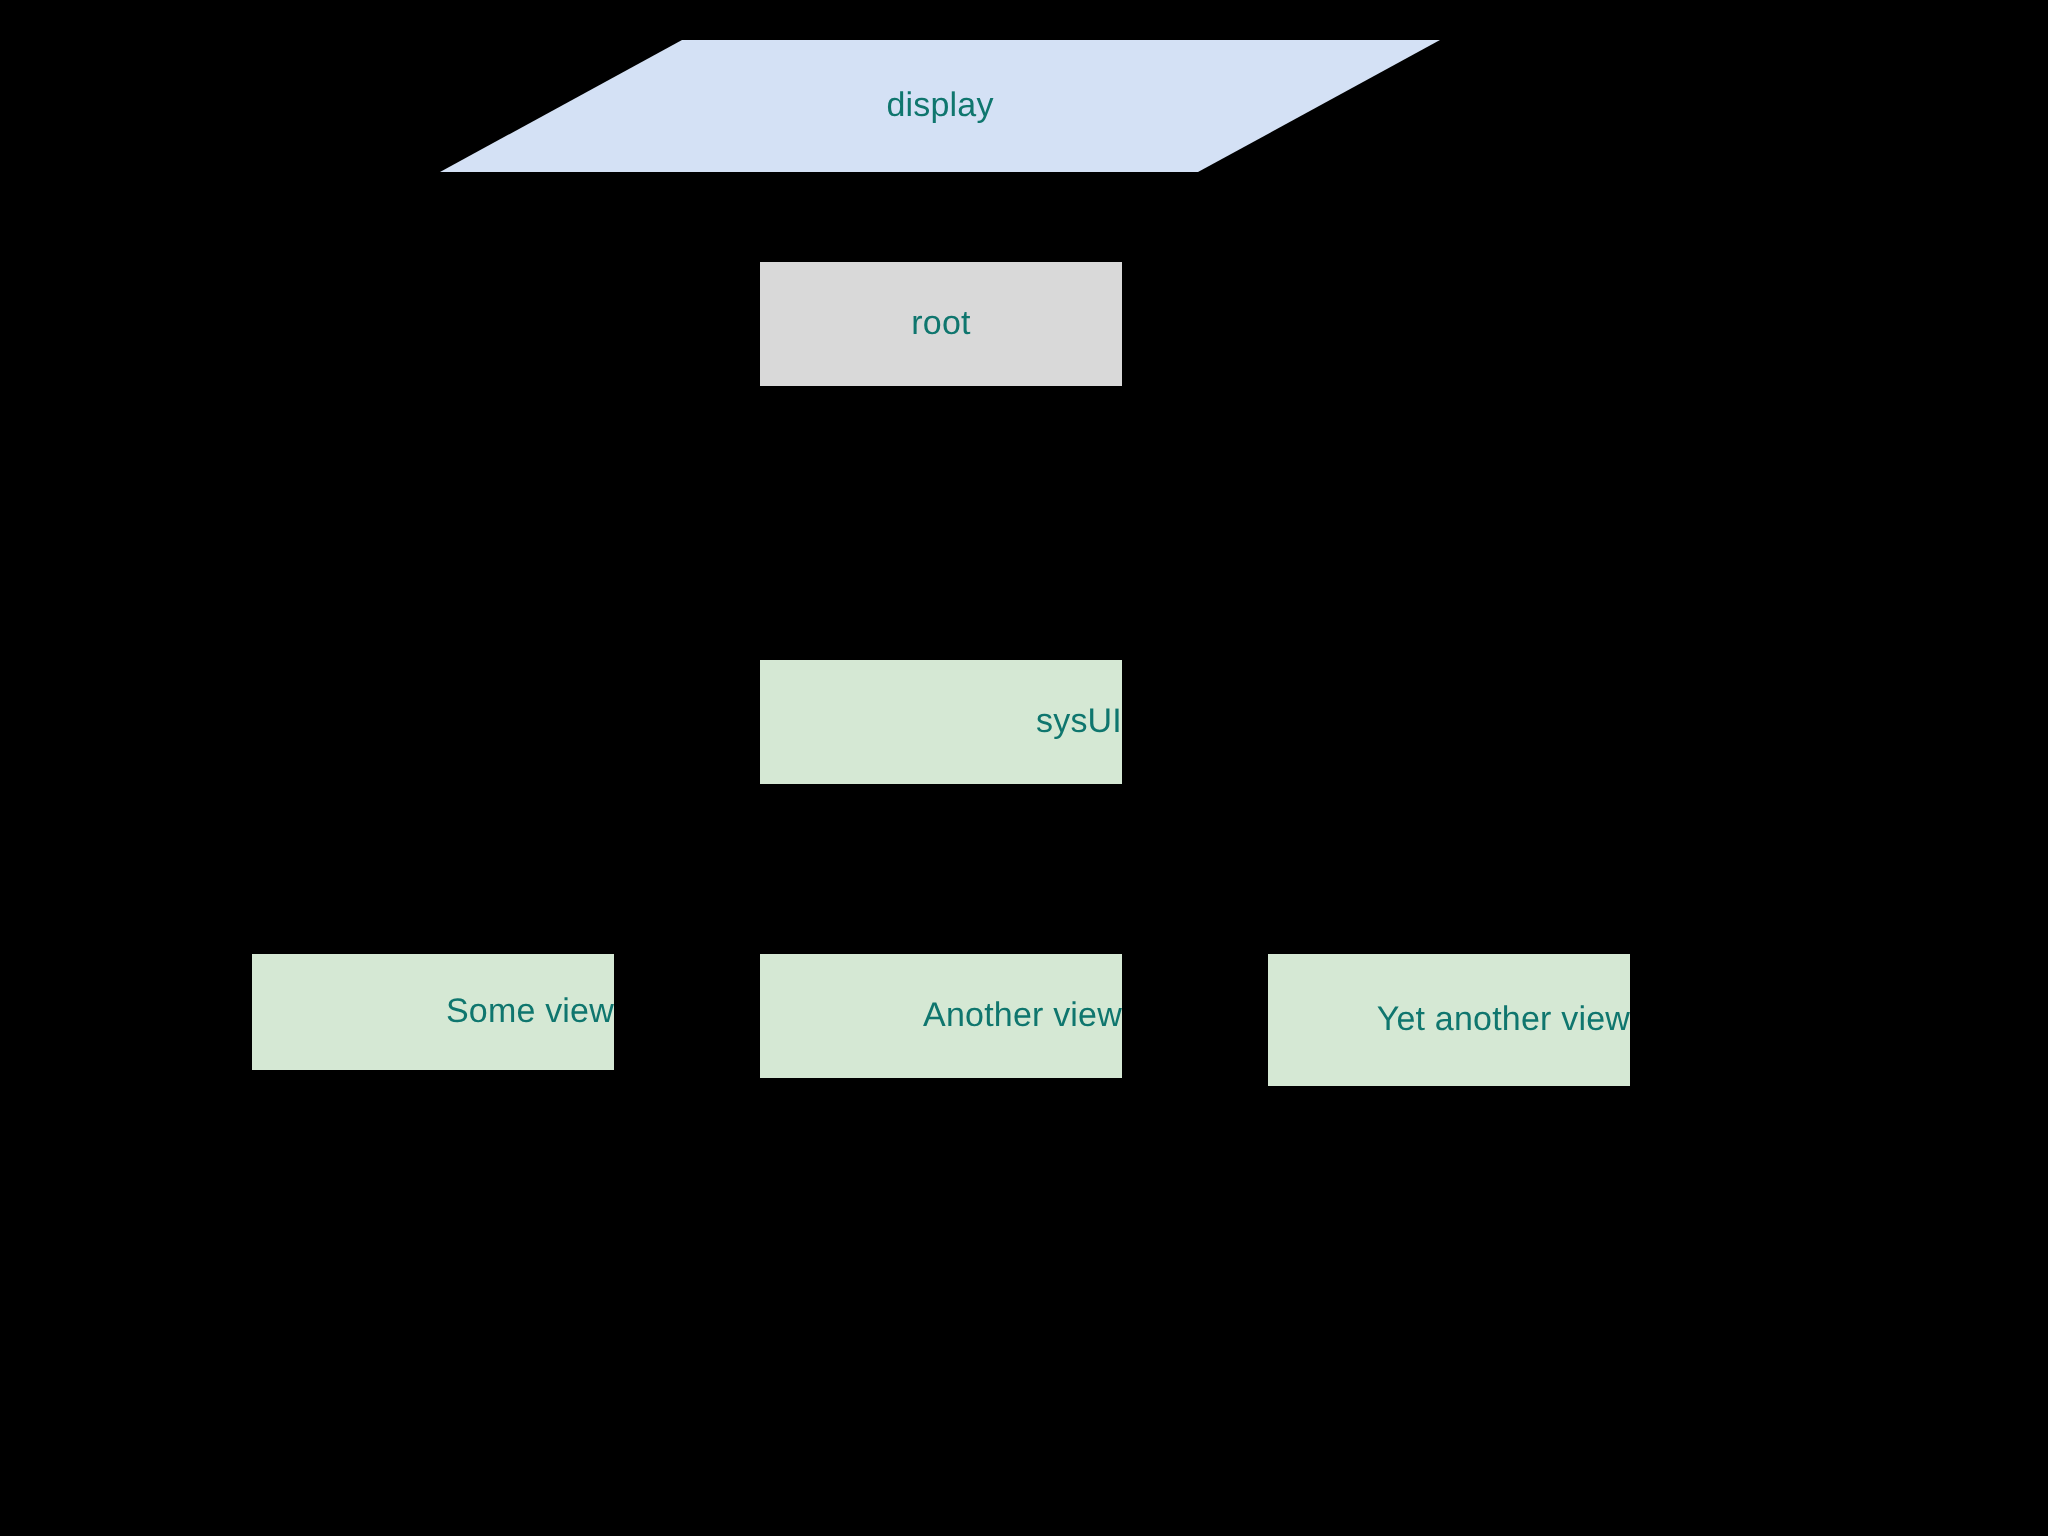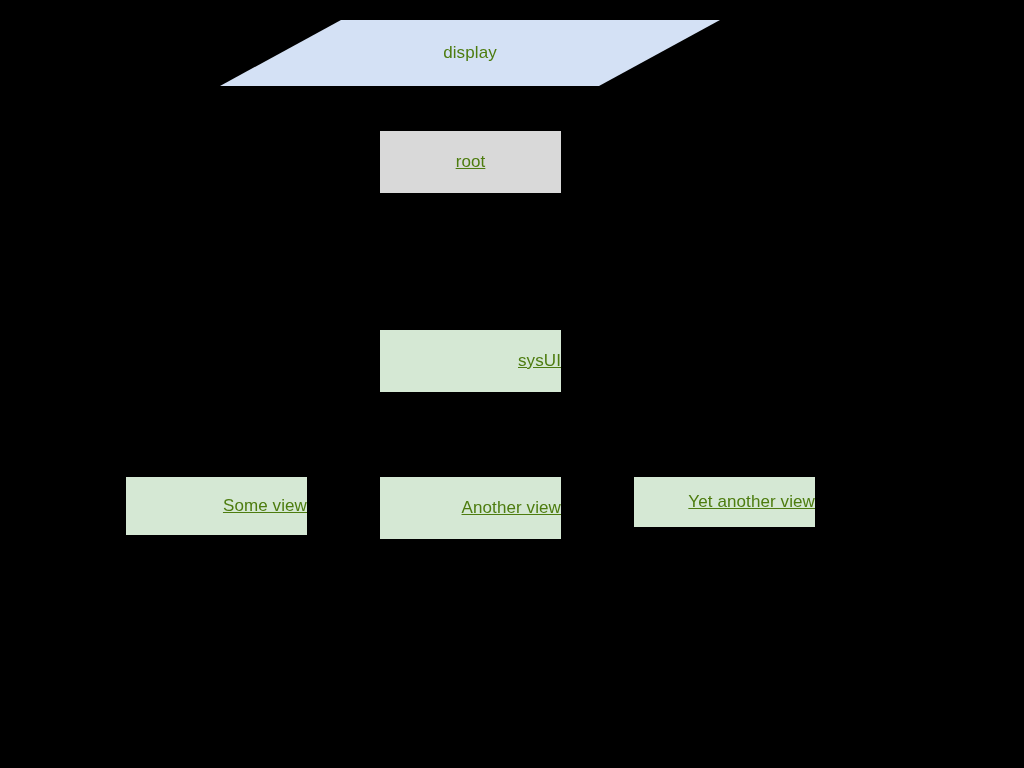--- a/index.html
+++ b/index.html
@@ -15,31 +15,30 @@
     background: #000000;
     overflow: hidden;
     font-family: "Liberation Sans", sans-serif;
   }
   .node {
     position: absolute;
     box-sizing: border-box;
     display: flex;
     align-items: center;
     justify-content: center;
-    color: #4d7c0f;
+    color: #0f766e;
     font-size: 17px;
     line-height: 1.2;
     text-align: center;
     letter-spacing: 0.1px;
     white-space: nowrap;
   }
   
   .rect-node {
     border: 0;
-    text-decoration: underline;
   }
   .fill-gray  { background: #d9d9d9; }
   .fill-green { background: #d5e8d4; justify-content: flex-end; }
 
   
   .para-node {
     background: transparent;
   }
   .para-shape {
     position: absolute;
@@ -76,17 +75,17 @@
   </div>
 
   <div class="node rect-node fill-green" style="left:126px; top:477px; width:181px; height:58px;">
     <span class="node-label">Some view</span>
   </div>
 
   <div class="node rect-node fill-green" style="left:380px; top:477px; width:181px; height:62px;">
     <span class="node-label">Another view</span>
   </div>
 
-  <div class="node rect-node fill-green" style="left:634px; top:477px; width:181px; height:50px;">
+  <div class="node rect-node fill-green" style="left:634px; top:477px; width:181px; height:66px;">
     <span class="node-label">Yet another view</span>
   </div>
 
 </div>
 
 </body></html>

